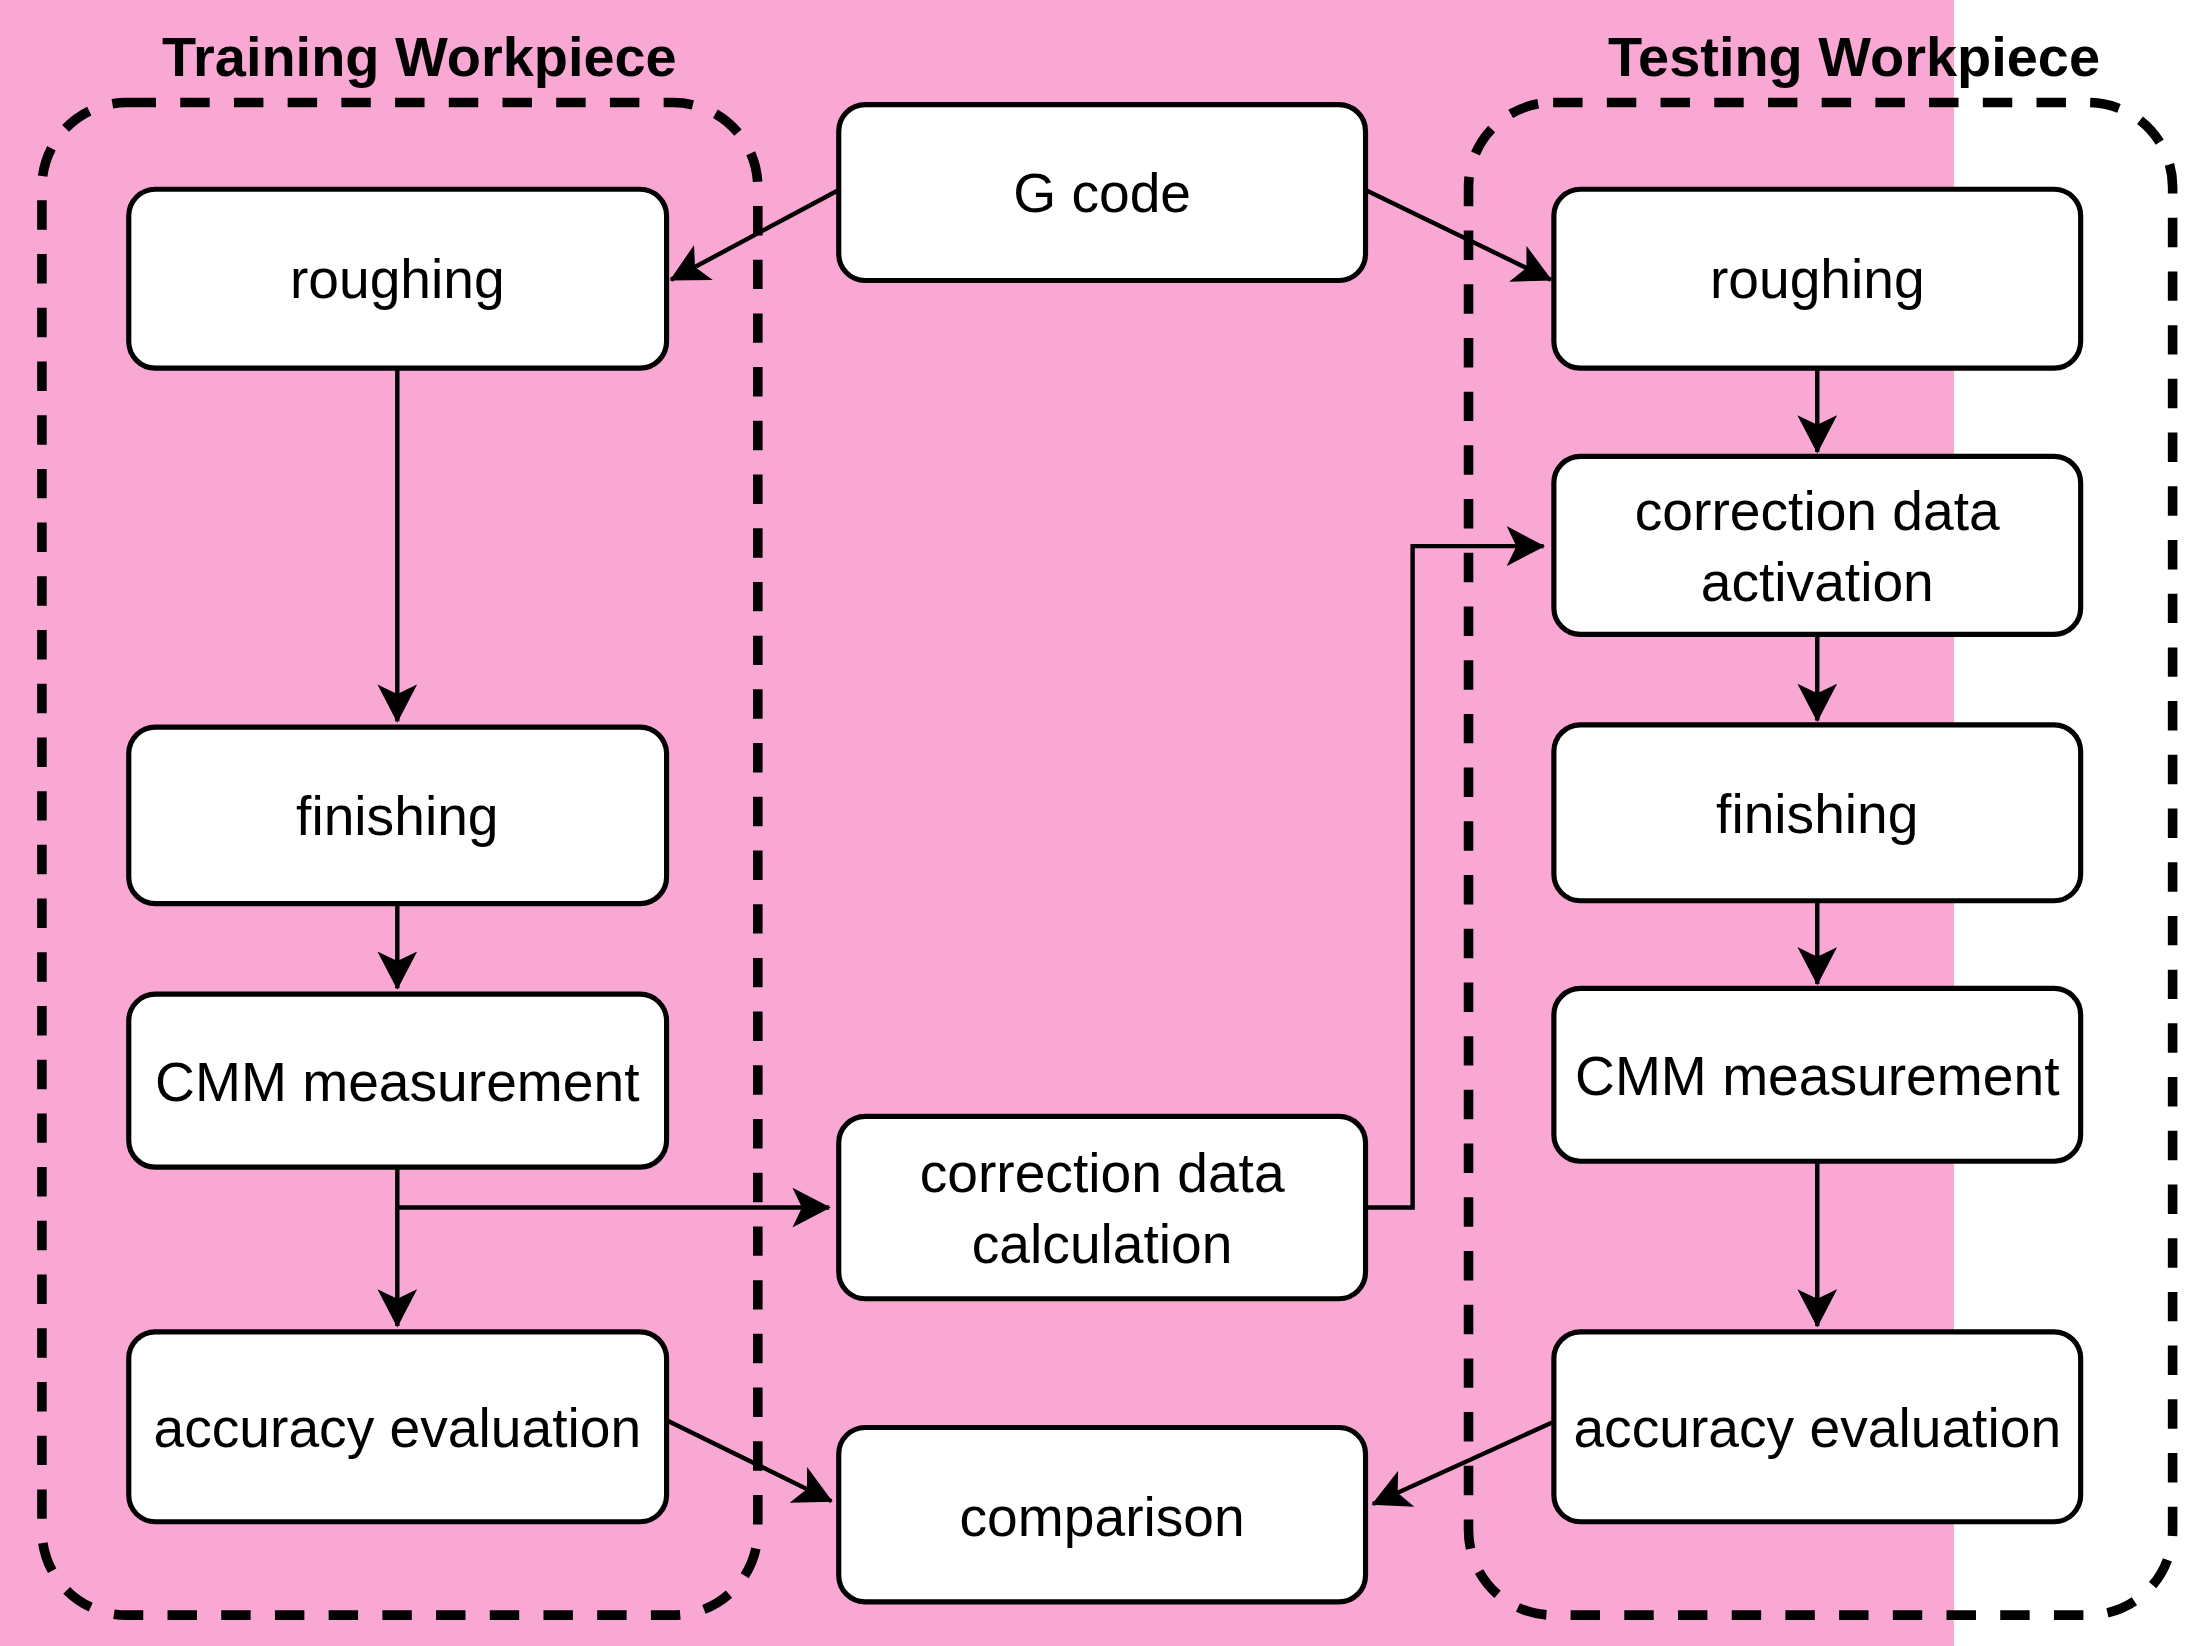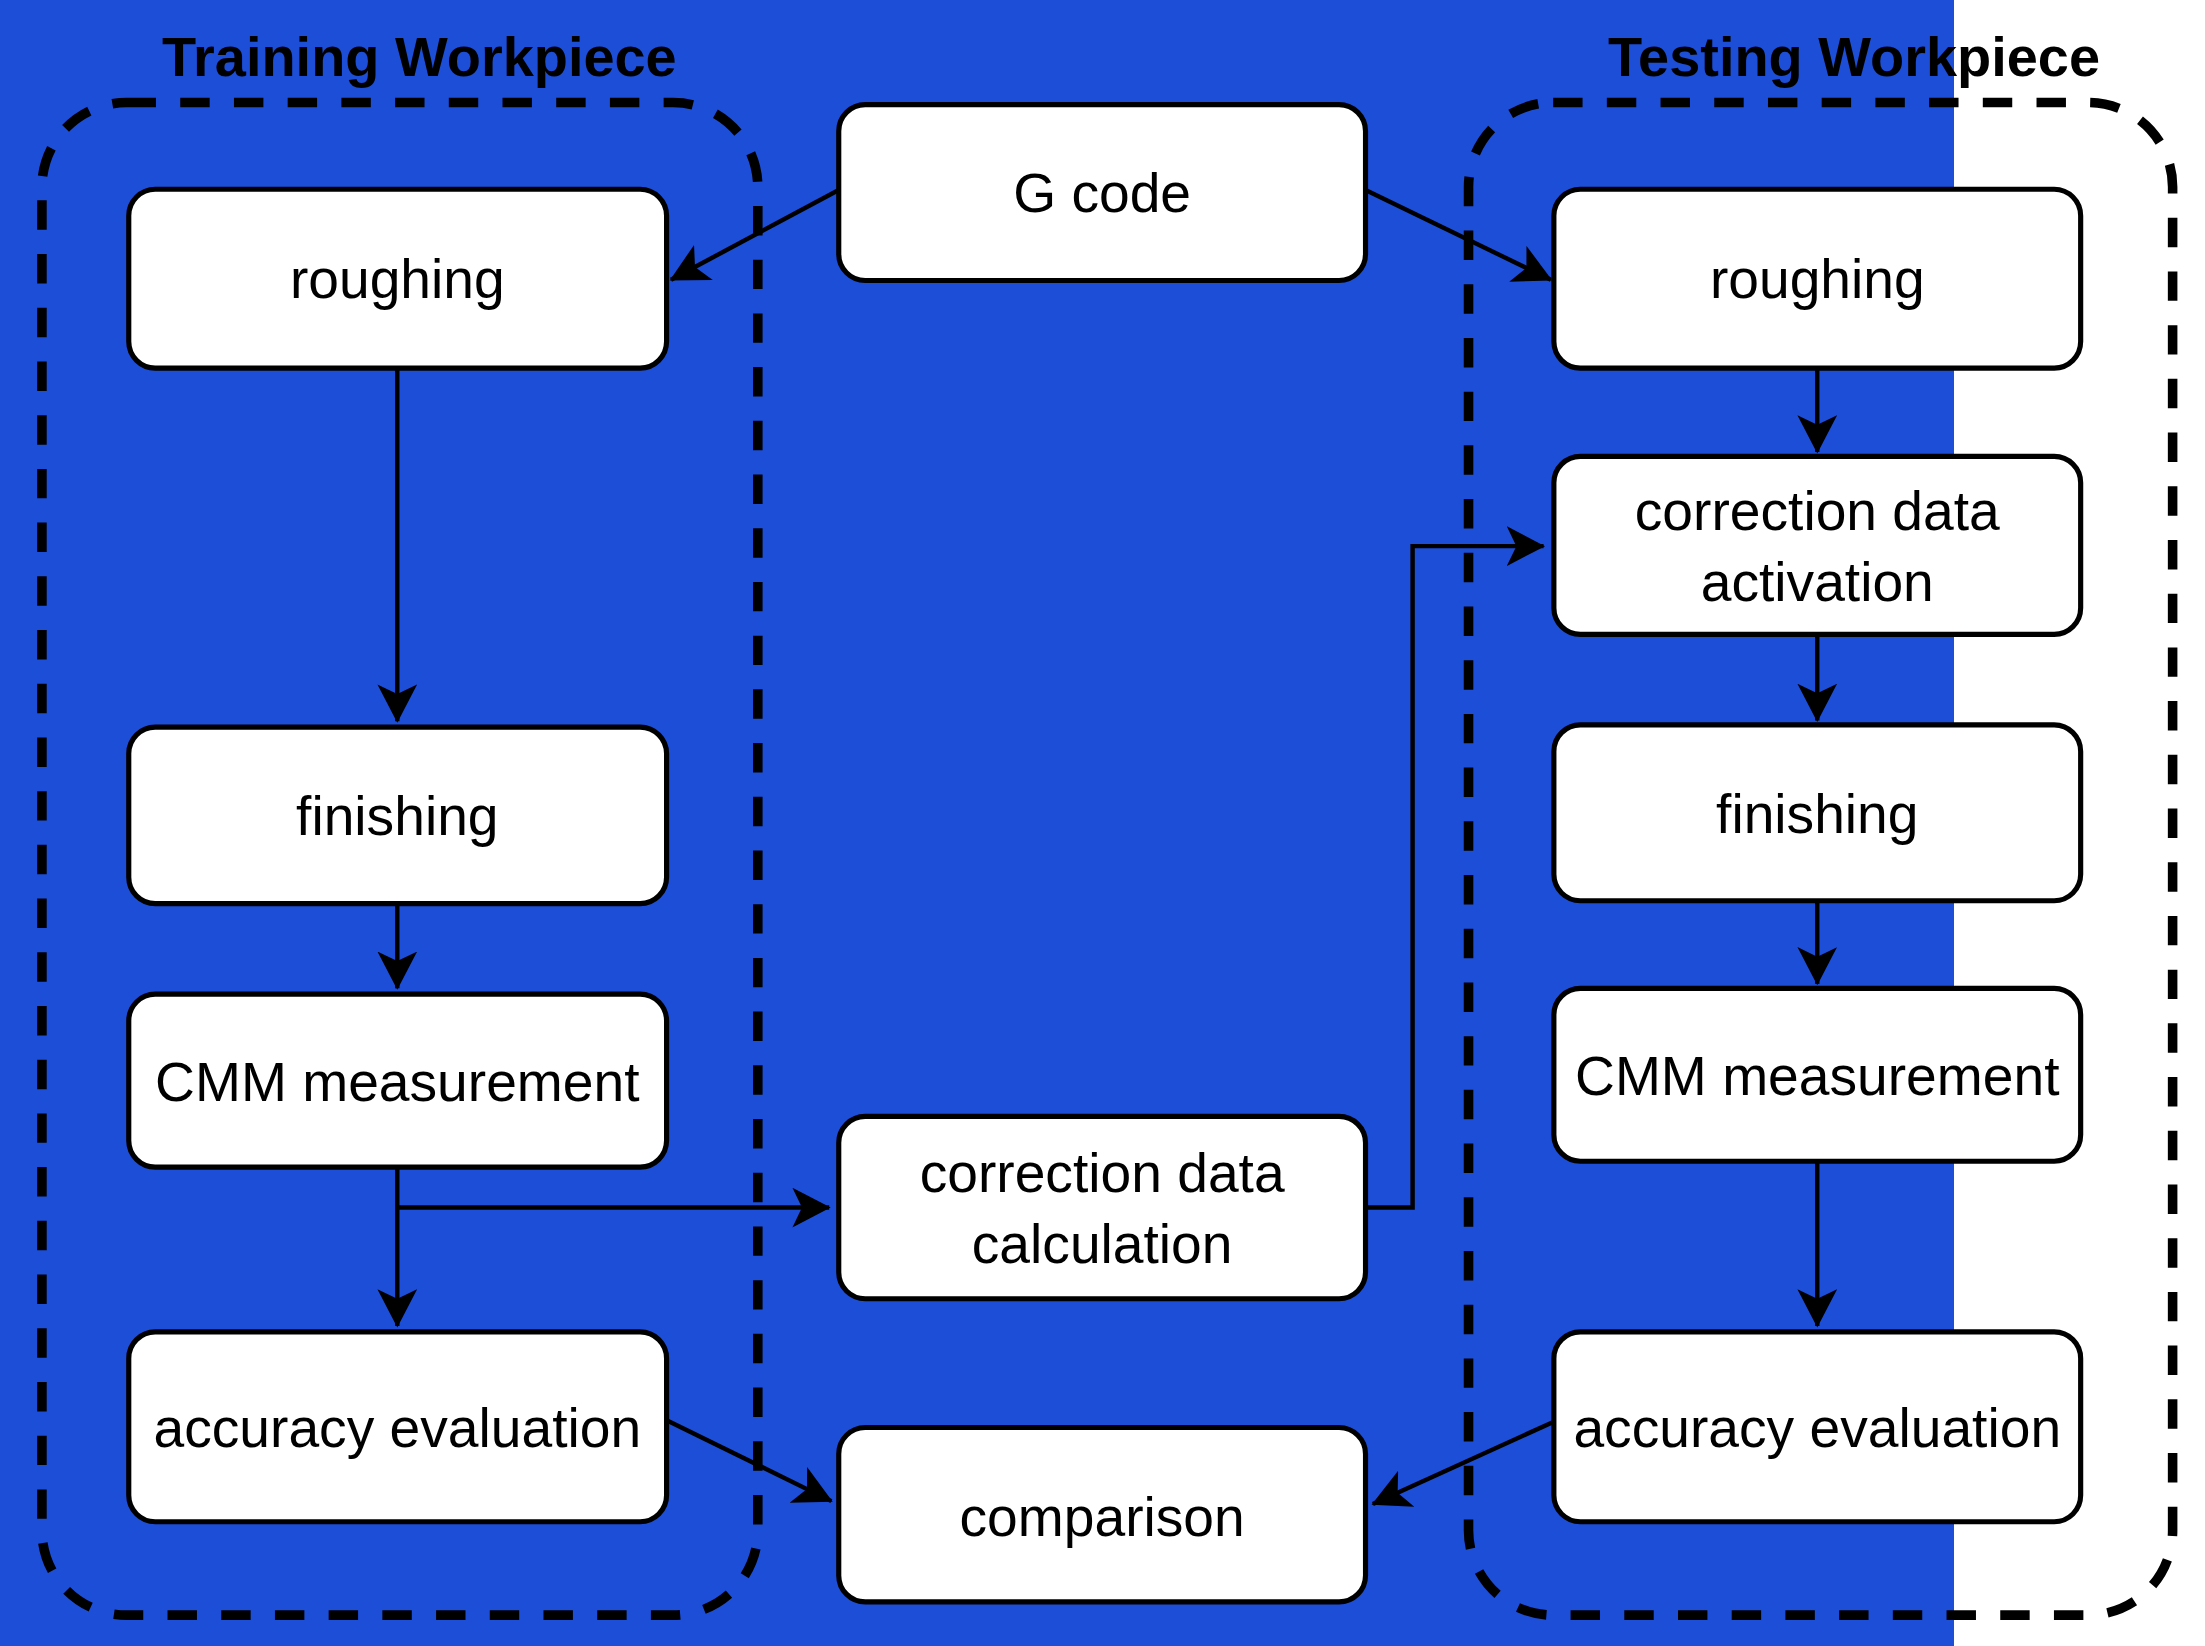--- a/index.html
+++ b/index.html
@@ -3,21 +3,21 @@
 <meta charset="utf-8">
 <style>
   html, body {
     margin: 0;
     padding: 0;
     background: #ffffff;
   }
   .figure-wrap {
     width: 1954px;
     height: 1647px;
-    background: #1d4ed8;
+    background: #f9a8d4;
     position: relative;
   }
   svg {
     display: block;
     width: 2205px;
     height: 1647px;
     font-family: "Liberation Sans", sans-serif;
   }
   .container-outline {
     fill: none;

